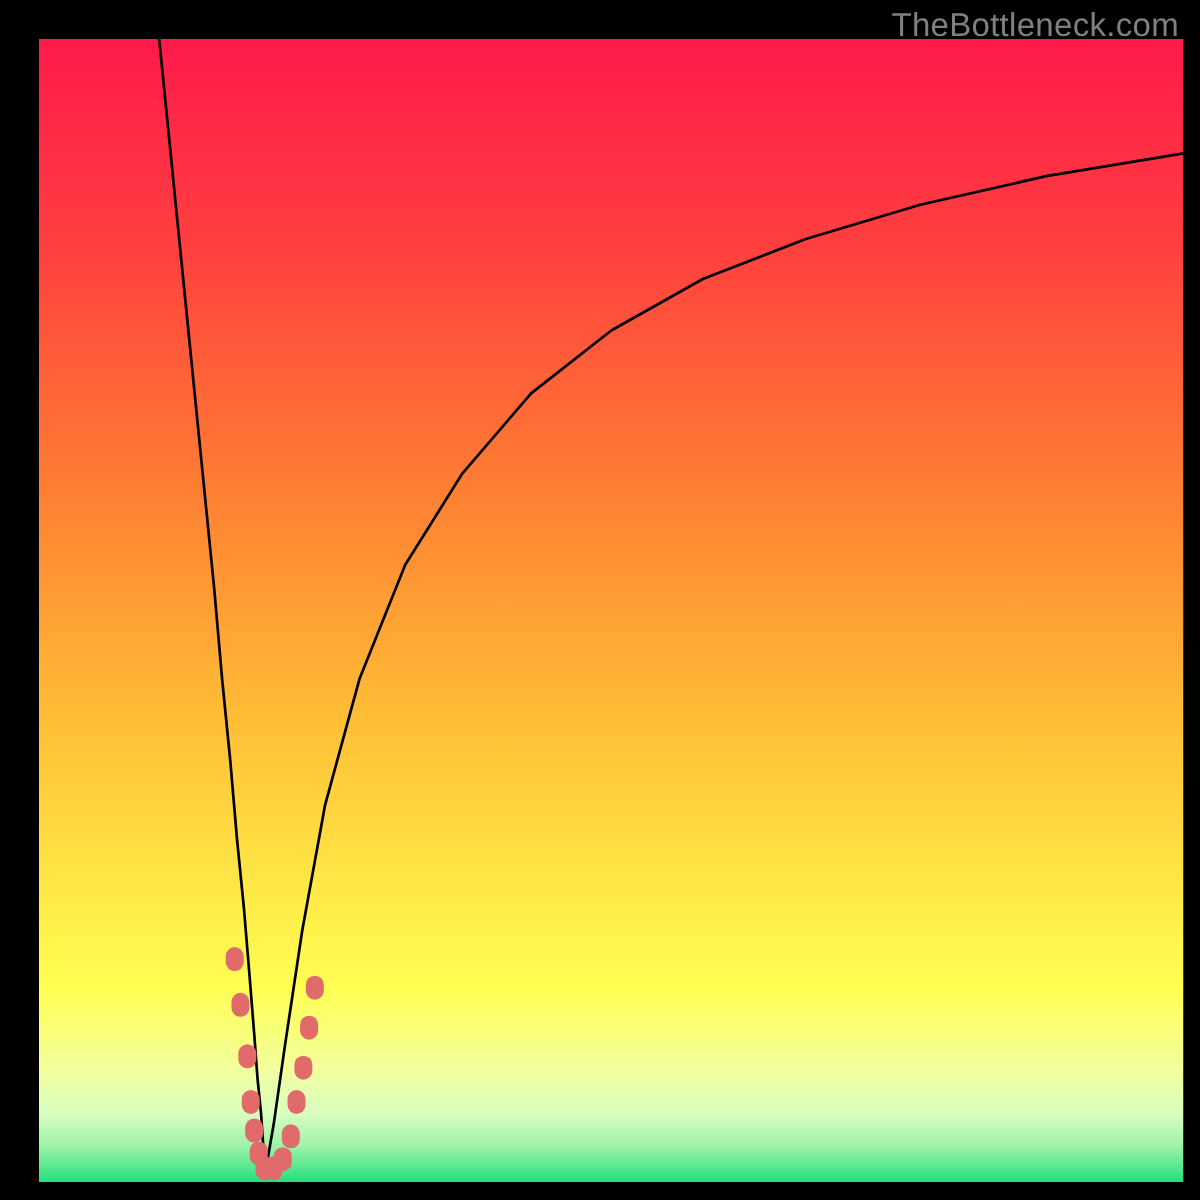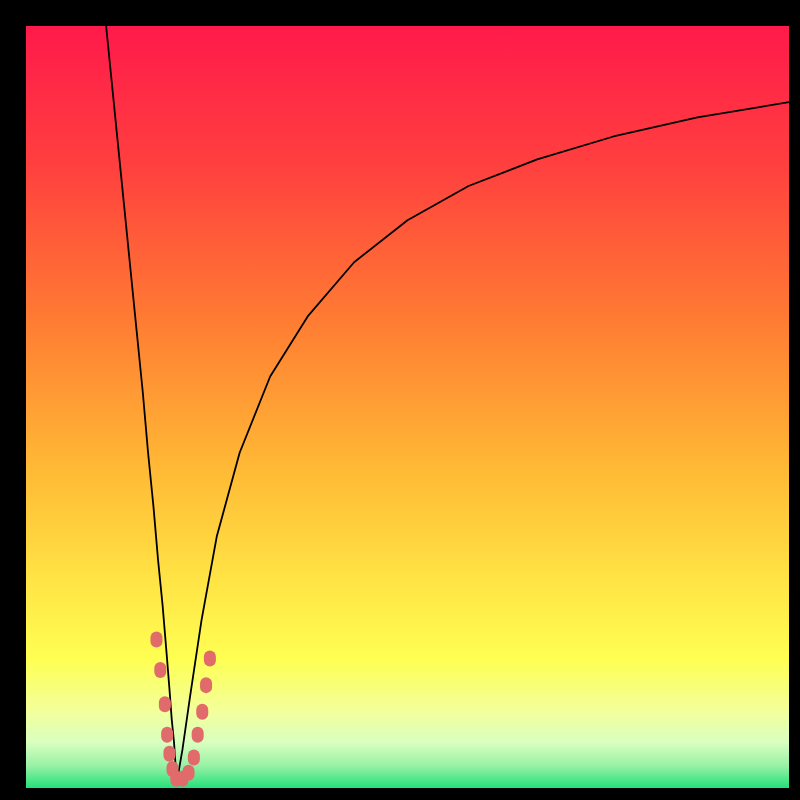--- a/index.html
+++ b/index.html
@@ -45,20 +45,21 @@
   .bead {
     fill: #e16a6a;
     stroke: none;
   }
 </style>
 </head>
 <body>
 
 <div class="stage">
 
+  <div class="watermark">TheBottleneck.com</div>
 
   <svg class="plot" viewBox="0 0 763 762" preserveAspectRatio="none">
 
     <defs>
       <linearGradient id="bg-grad" x1="0" y1="0" x2="0" y2="1">
         <stop offset="0%" stop-color="#ff1a4b"></stop>
         <stop offset="18%" stop-color="#ff3f3f"></stop>
         <stop offset="38%" stop-color="#ff7a33"></stop>
         <stop offset="58%" stop-color="#ffb935"></stop>
         <stop offset="72%" stop-color="#ffe244"></stop>

